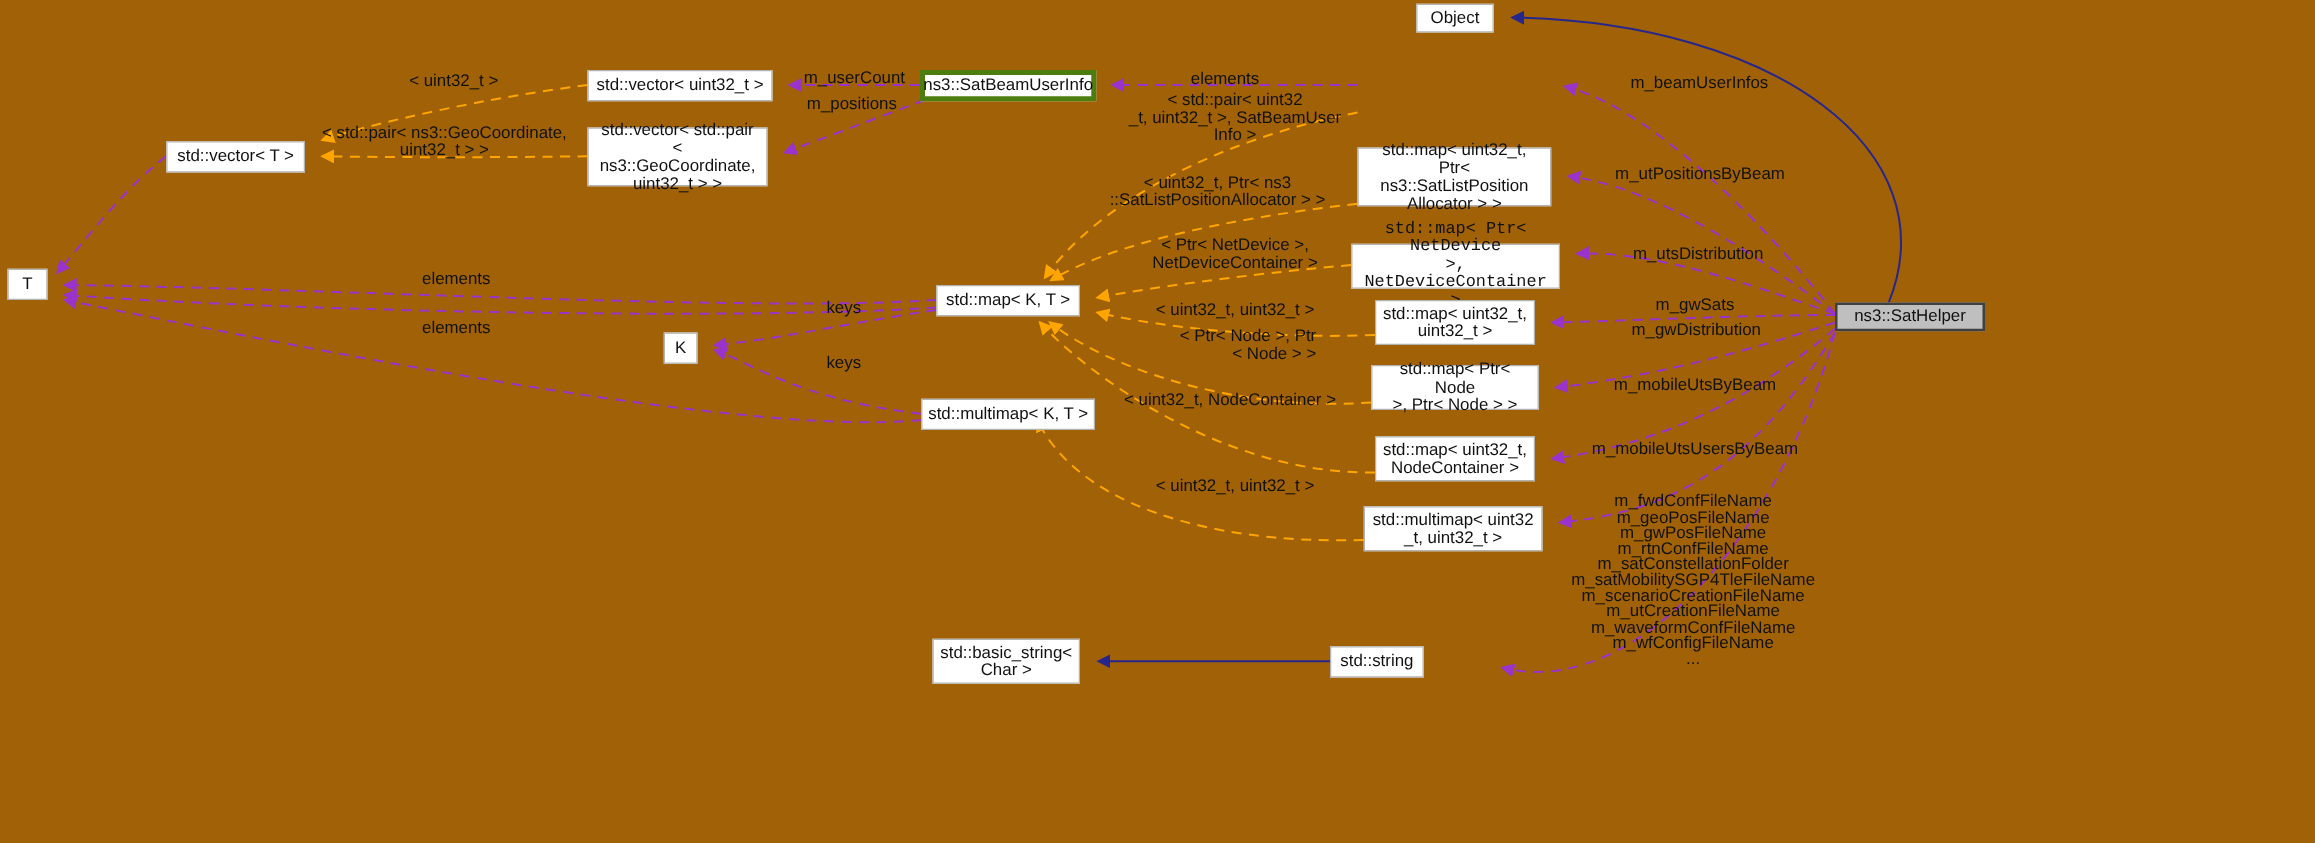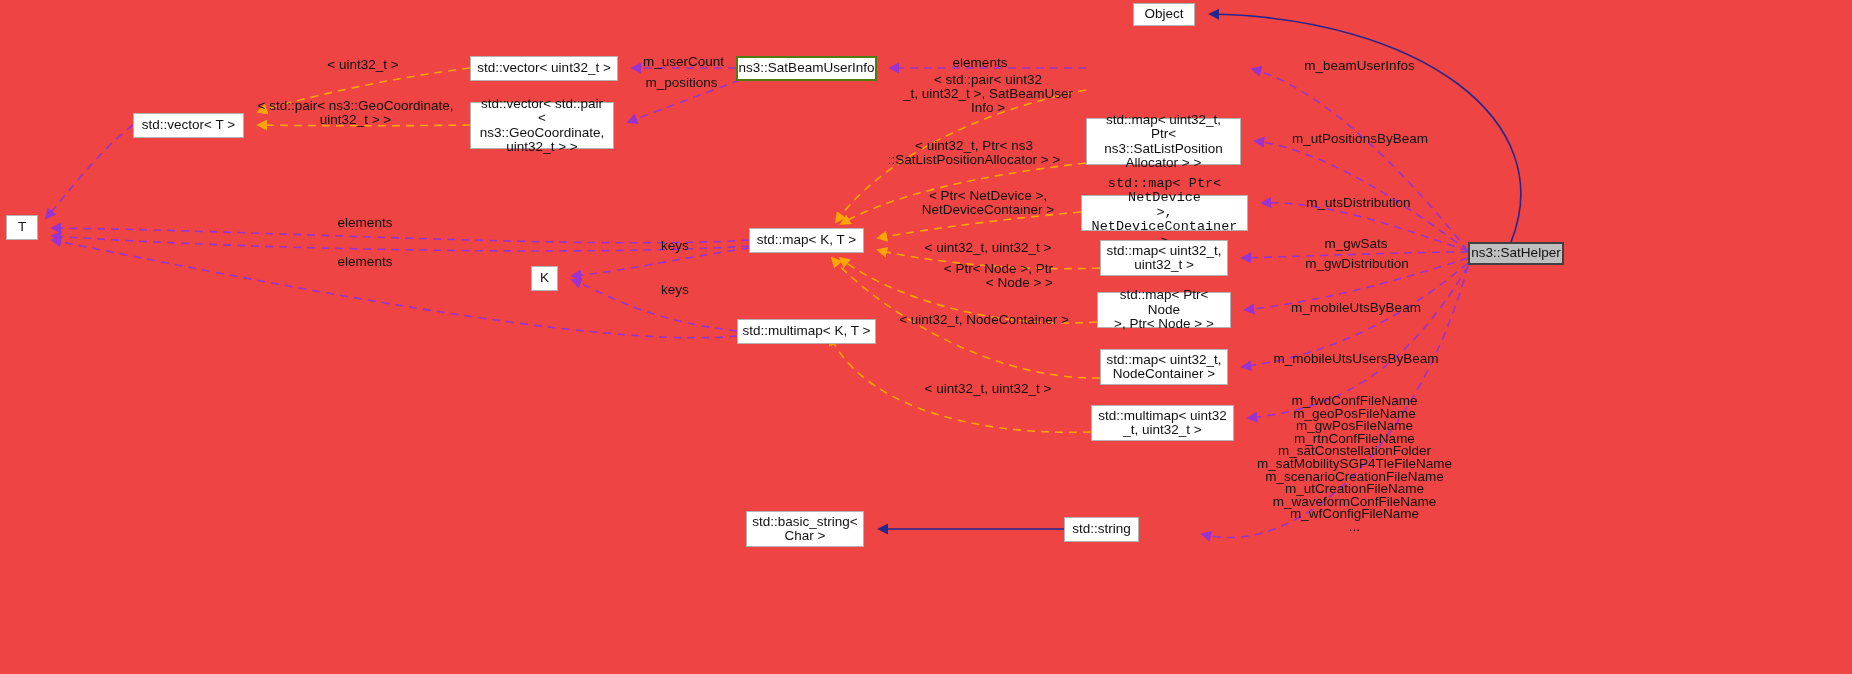--- a/index.html
+++ b/index.html
@@ -5,21 +5,21 @@
 <style>
   html, body {
     margin: 0;
     padding: 0;
     background: #ffffff;
   }
   #diagram {
     position: relative;
     width: 1852px;
     height: 674px;
-    background: #ef4444;
+    background: #a16207;
     font-family: "Liberation Sans", "DejaVu Sans", sans-serif;
     overflow: hidden;
   }
   #edge-layer {
     position: absolute;
     left: 0; top: 0;
     width: 1852px;
     height: 674px;
     pointer-events: none;
   }
@@ -33,21 +33,21 @@
     line-height: 14.5px;
     text-align: center;
     display: flex;
     align-items: center;
     justify-content: center;
     white-space: pre-line;
     padding: 2px 4px;
     z-index: 5;
   }
   .node.emph {
-    border: 2px solid #4d7c0f;
+    border: 4px solid #4d7c0f;
     font-weight: normal;
   }
   .node.current {
     border: 2px solid #404040;
     background: #bfbfbf;
   }
   .edge-label {
     position: absolute;
     font-size: 13.5px;
     line-height: 14.2px;
@@ -197,21 +197,21 @@
 
   <div class="node" style="left:746px;top:511px;width:118px;height:36px;">
     <span>std::basic_string&lt;
 Char &gt;</span>
   </div>
 
   <div class="node" style="left:1064px;top:517px;width:75px;height:25px;">
     <span>std::string</span>
   </div>
 
-  <div class="node current" style="left:1468px;top:242px;width:96px;height:23px;">
+  <div class="node current" style="left:1468px;top:242px;width:120px;height:23px;">
     <span>ns3::SatHelper</span>
   </div>
 
   <div class="edge-label" style="left:318px;top:58px;width:90px;">&lt; uint32_t &gt;</div>
 
   <div class="edge-label" style="left:631px;top:55px;width:105px;">m_userCount</div>
 
   <div class="edge-label" style="left:940px;top:56px;width:80px;">elements</div>
 
   <div class="edge-label" style="left:898px;top:73px;width:180px;">&lt; std::pair&lt; uint32

